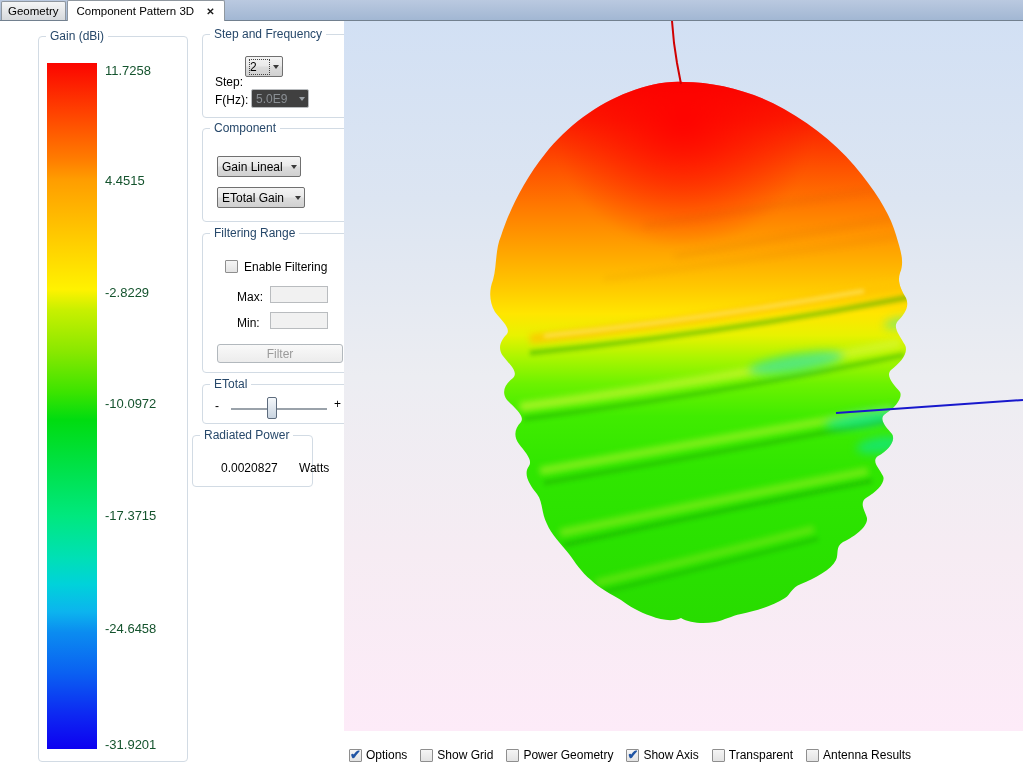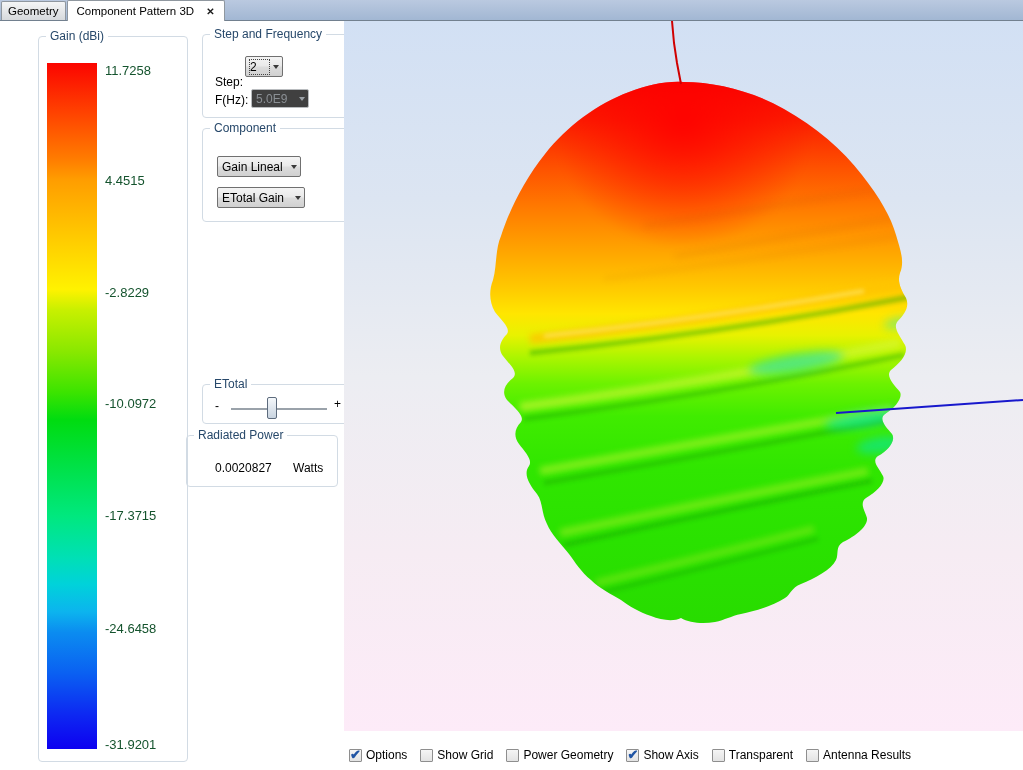--- a/index.html
+++ b/index.html
@@ -46,21 +46,21 @@
       #fff200 33%, #c8f000 36%, #8ae800 42%, #3ce400 48%, #00dc10 52%,
       #00e250 60%, #00e87e 66%, #00e0b4 72%, #00d2da 76%, #0cb4ee 80%,
       #0b8cf0 83%, #0a60f2 89%, #0d28f2 95%, #0d00f0 100%);
   }
   .tick { position: absolute; left: 66px; font-size: 13px; line-height: 14px; color: #14532d; white-space: nowrap; }
 
   .sf-box    { left: 178px; top: 13px;  width: 152px; height: 84px; }
   .comp-box  { left: 178px; top: 107px; width: 180px; height: 94px; }
   .filter-box{ left: 178px; top: 212px; width: 152px; height: 140px; }
   .radius-box{ left: 178px; top: 363px; width: 152px; height: 40px; }
-  .power-box { left: 162px; top: 414px; width: 152px; height: 52px; }
+  .power-box { left: 168px; top: 414px; width: 121px; height: 52px; }
 
   .ctl-label { position: absolute; font-size: 12px; color: #000; line-height: 14px; }
 
   .combo {
     position: absolute; display: flex; align-items: center;
     border: 1px solid #707070; border-radius: 2px; padding: 0 3px 0 4px;
     background: linear-gradient(#f4f4f4, #eaeaea 45%, #dcdcdc 55%, #d0d0d0);
     font-size: 12px; cursor: default;
   }
   .combo .val { flex: 1; line-height: 14px; }
@@ -162,20 +162,30 @@
       <div class="combo" style="left:14px;top:27px;width:84px;height:21px">
         <span class="val">Gain Lineal</span>
         <span class="arrow"></span>
       </div>
       <div class="combo" style="left:14px;top:58px;width:88px;height:21px">
         <span class="val">ETotal Gain</span>
         <span class="arrow"></span>
       </div>
     </div>
 
+    <div class="groupbox filter-box">
+      <span class="legend">Filtering Range</span>
+      <span class="cbox" style="position:absolute;left:22px;top:26px"></span>
+      <span class="ctl-label" style="left:41px;top:26px">Enable Filtering</span>
+      <span class="ctl-label" style="left:34px;top:56px">Max:</span>
+      <input class="txt" style="left: 67px; top: 52px; width: 58px; height: 17px;" disabled="" value="">
+      <span class="ctl-label" style="left:34px;top:82px">Min:</span>
+      <input class="txt" style="left: 67px; top: 78px; width: 58px; height: 17px;" disabled="" value="">
+      <button class="btn" style="left:14px;top:110px;width:126px;height:19px">Filter</button>
+    </div>
 
     <div class="groupbox radius-box">
       <span class="legend">ETotal</span>
       <span class="ctl-label" style="left:12px;top:14px">-</span>
       <div class="track"></div>
       <div class="thumb"></div>
       <span class="ctl-label" style="left:131px;top:12px">+</span>
     </div>
 
     <div class="groupbox power-box">

